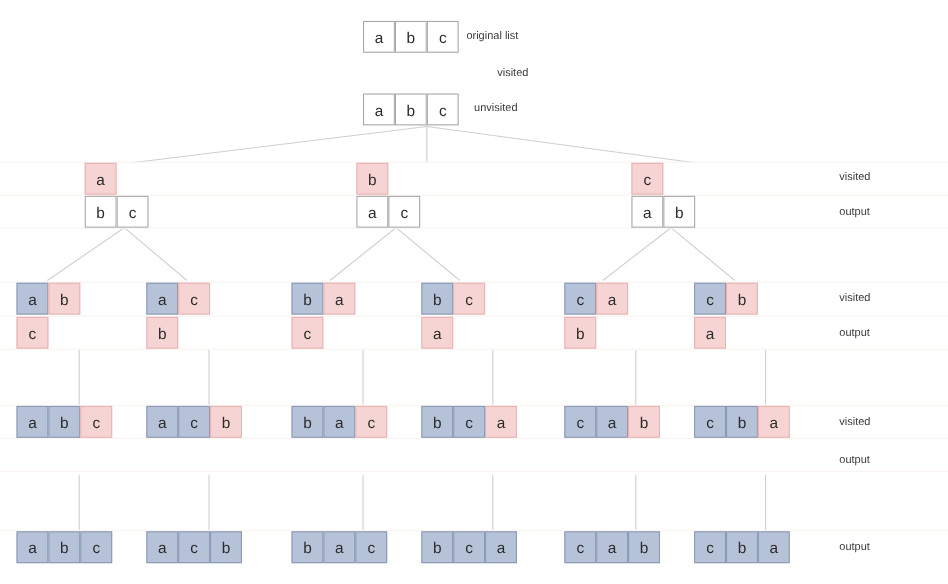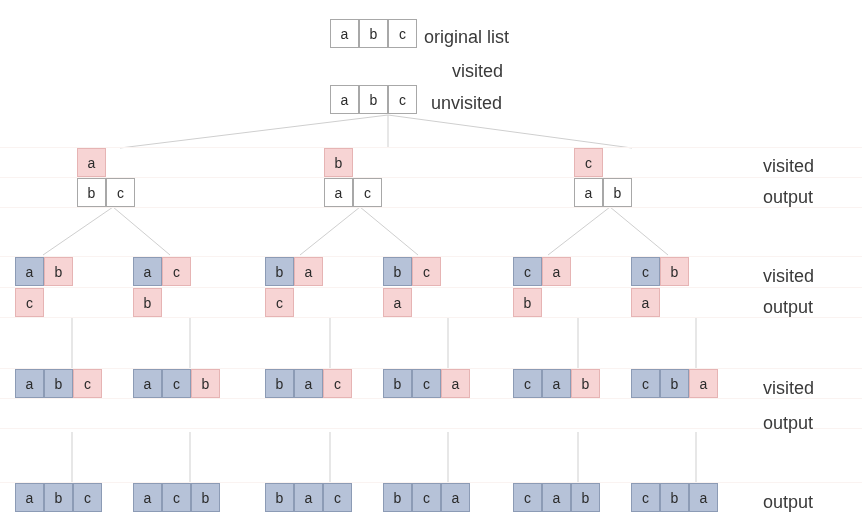--- a/index.html
+++ b/index.html
@@ -44,21 +44,21 @@
     border: 1px solid #e6b4b4;
   }
   .cell.blue {
     background: #b6c2d8;
     border: 1px solid #8c9bb5;
   }
 
   
   .label {
     position: absolute;
-    font-size: 18px;
+    font-size: 10px;
     line-height: 1;
     color: #3a3a3a;
     white-space: nowrap;
     font-family: "Liberation Sans", sans-serif;
   }
 
   
   #edges {
     position: absolute;
     left: 0;

